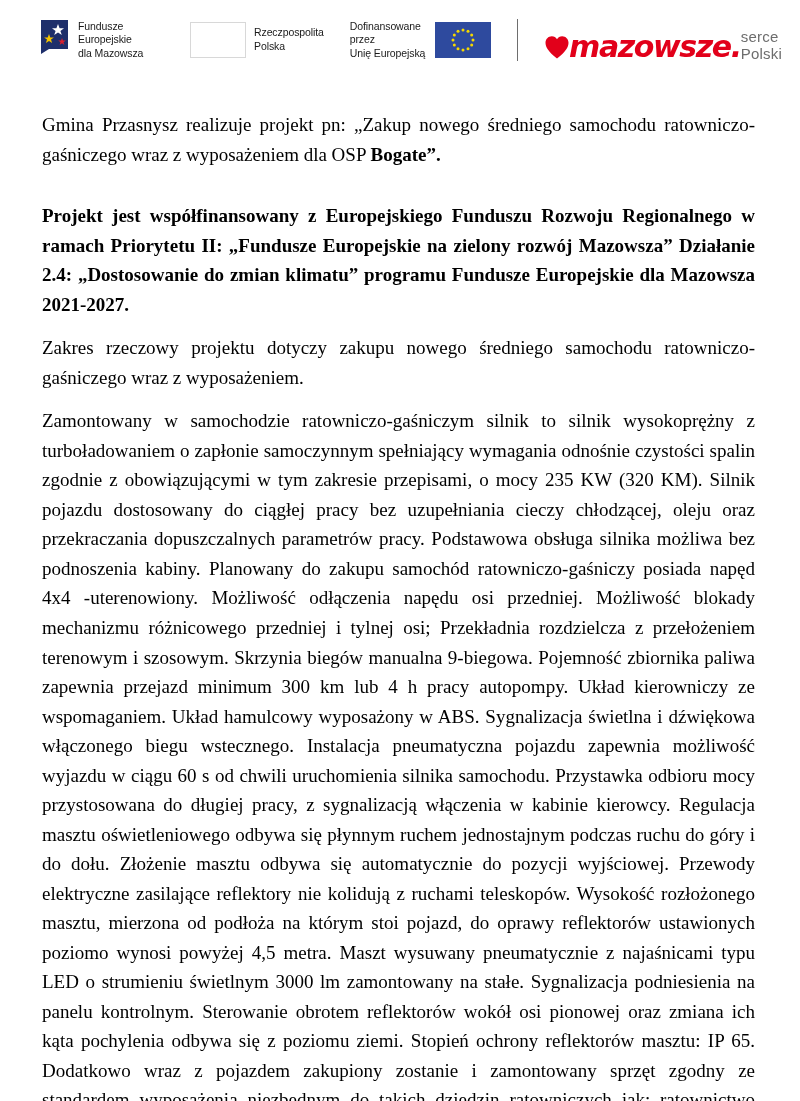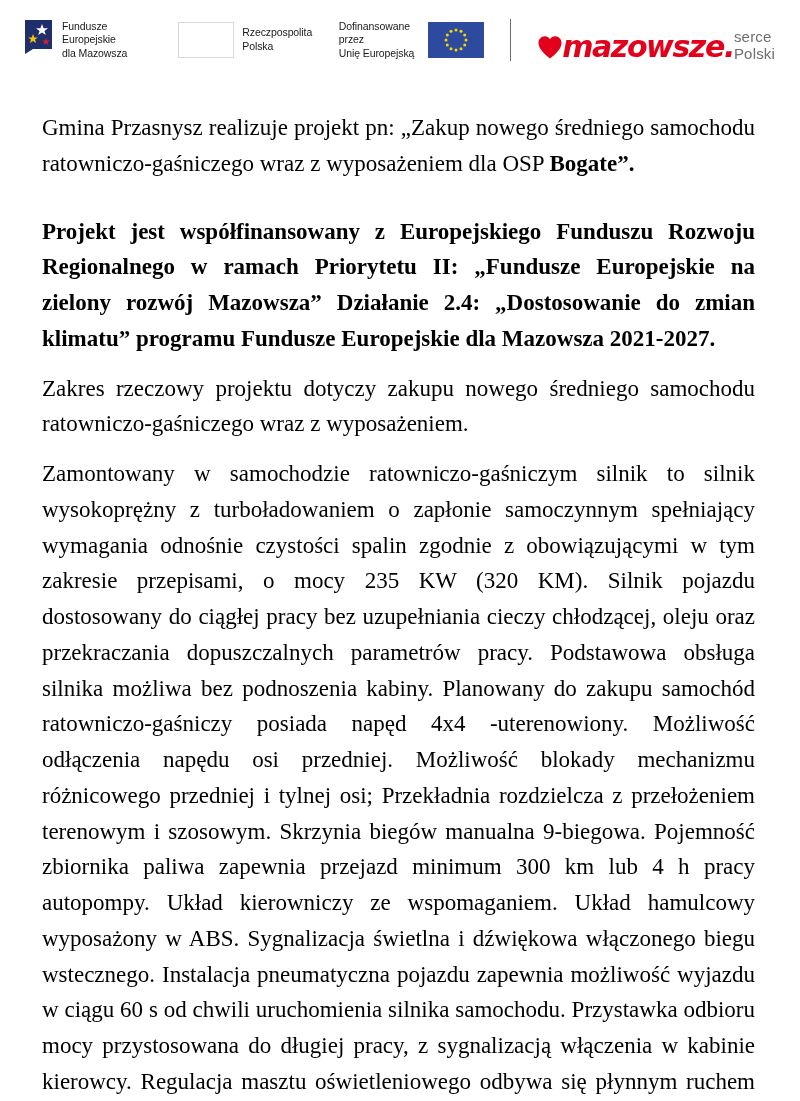--- a/index.html
+++ b/index.html
@@ -14,21 +14,21 @@
     color: #000000;
     overflow: hidden;
     position: relative;
   }
 
   
   .logo-bar {
     height: 72px;
     display: flex;
     align-items: center;
-    padding: 8px 14px 0 22px;
+    padding: 8px 14px 0 38px;
     box-sizing: border-box;
   }
   .logo-block {
     display: flex;
     align-items: center;
     gap: 8px;
   }
   .logo-caption {
     font-family: "Liberation Sans", sans-serif;
     font-size: 10.5px;
@@ -114,21 +114,21 @@
 
   .spacer { flex: 1 1 auto; }
 
   
   .doc-body {
     padding: 38px 45px 0 42px;
     box-sizing: border-box;
   }
   p.para {
     margin: 0 0 14px 0;
-    font-size: 23px;
+    font-size: 19px;
     line-height: 1.555;
     text-align: justify;
     text-justify: inter-word;
     hyphens: none;
   }
   p.para.bold { font-weight: 700; margin-top: 32px; }
   p.para.last { margin-bottom: 4px; }
   .b { font-weight: 700; }
 </style>
 </head>

